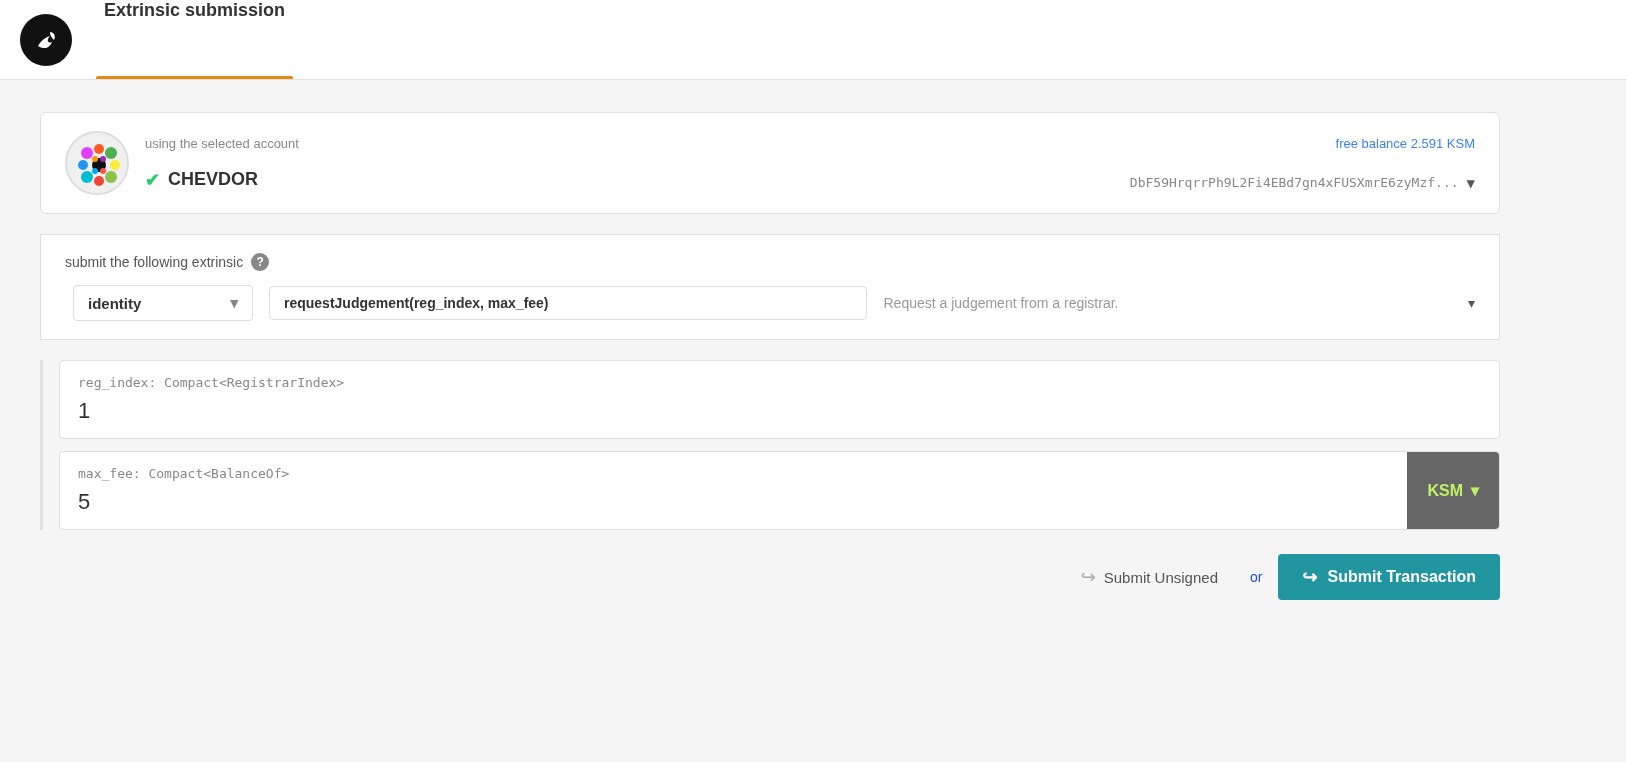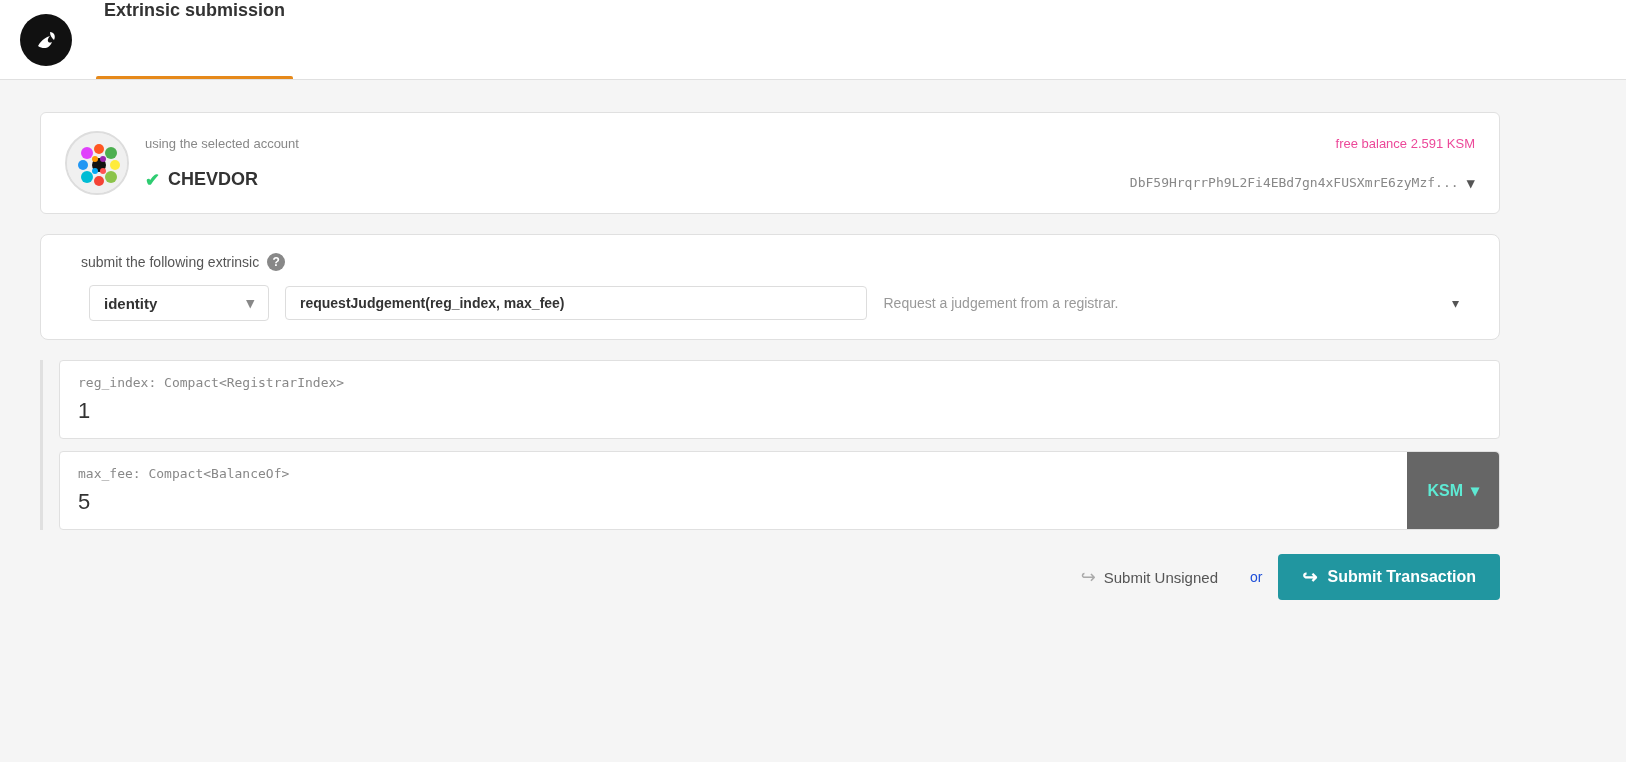--- a/index.html
+++ b/index.html
@@ -102,43 +102,43 @@
     }
     .check-icon {
       color: #2ecc71;
       font-size: 18px;
     }
     .balance-area {
       text-align: right;
     }
     .balance-label {
       font-size: 13px;
-      color: #ec4899;
+      color: #3b82f6;
       margin-bottom: 24px;
     }
     .address-row {
       display: flex;
       align-items: center;
       gap: 8px;
       color: #888;
       font-size: 13px;
       font-family: monospace;
     }
     .dropdown-arrow {
       color: #555;
       cursor: pointer;
       font-size: 14px;
     }
 
     
     .extrinsic-card {
       background: #fff;
       border: 1px solid #e0e0e0;
-      border-radius: 8px;
-      padding: 18px 40px;
+      border-radius: 0;
+      padding: 18px 24px;
       margin-bottom: 20px;
     }
     .extrinsic-label {
       font-size: 14px;
       color: #555;
       margin-bottom: 14px;
       display: flex;
       align-items: center;
       gap: 8px;
     }
@@ -222,21 +222,21 @@
       font-size: 22px;
       font-weight: 500;
       color: #333;
     }
     .ksm-button {
       position: absolute;
       right: 0;
       top: 0;
       bottom: 0;
       background: #666;
-      color: #5eead4;
+      color: #bef264;
       padding: 0 20px;
       display: flex;
       align-items: center;
       gap: 8px;
       font-size: 16px;
       font-weight: 600;
       border-radius: 0 4px 4px 0;
       cursor: pointer;
       min-width: 90px;
       justify-content: center;

